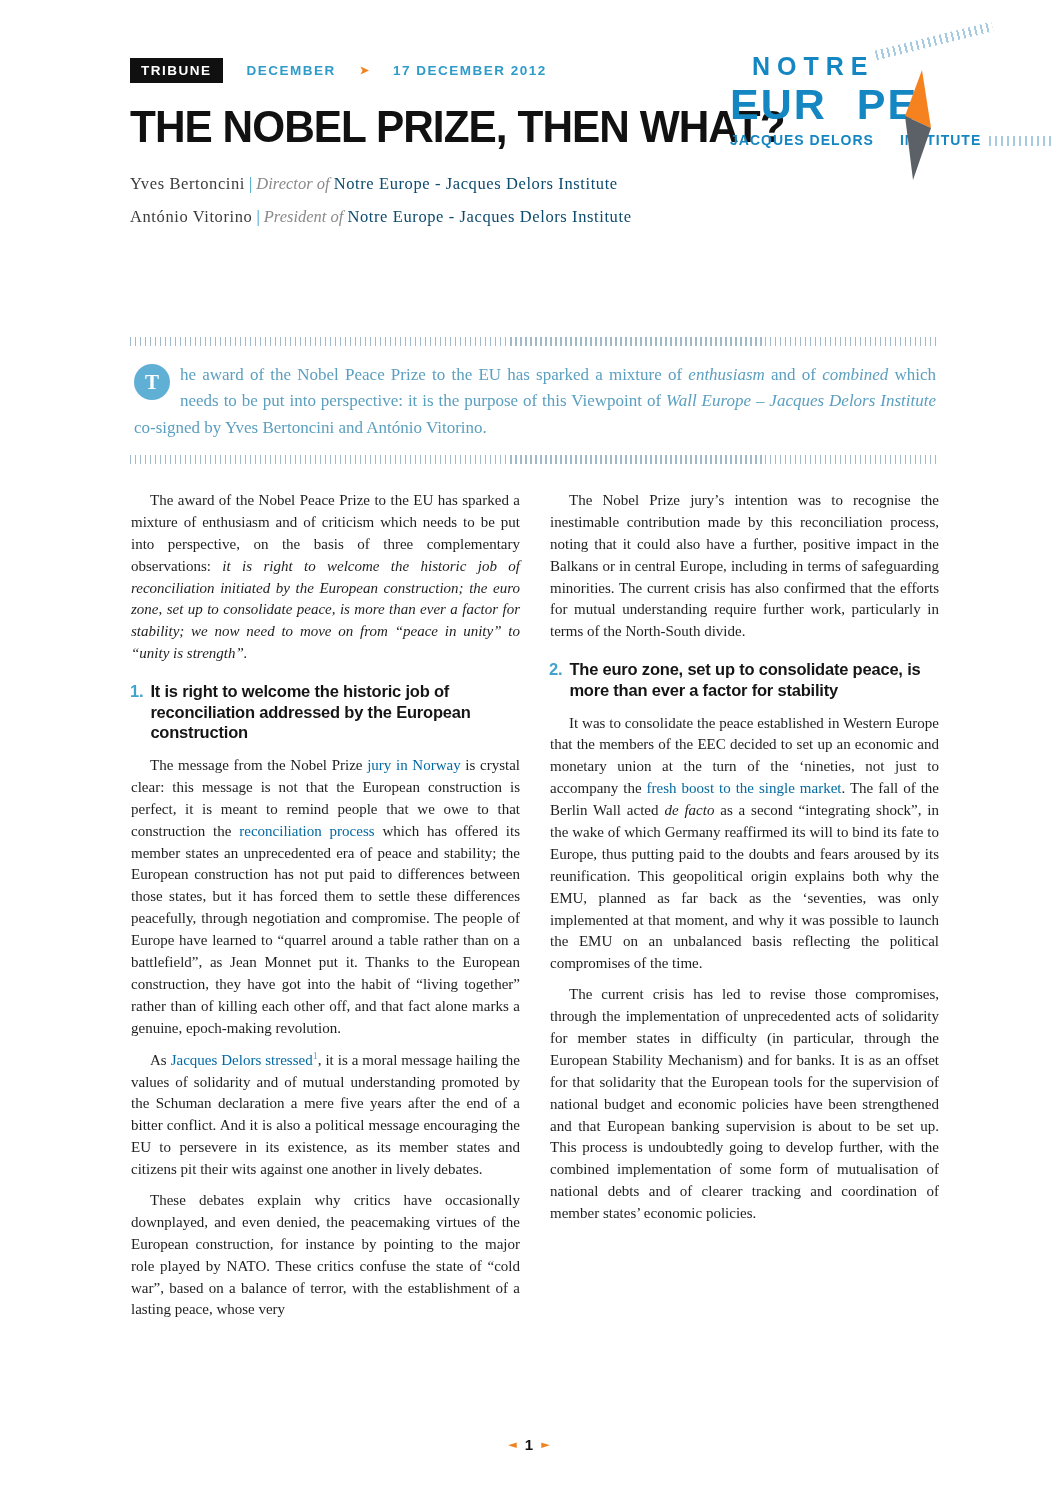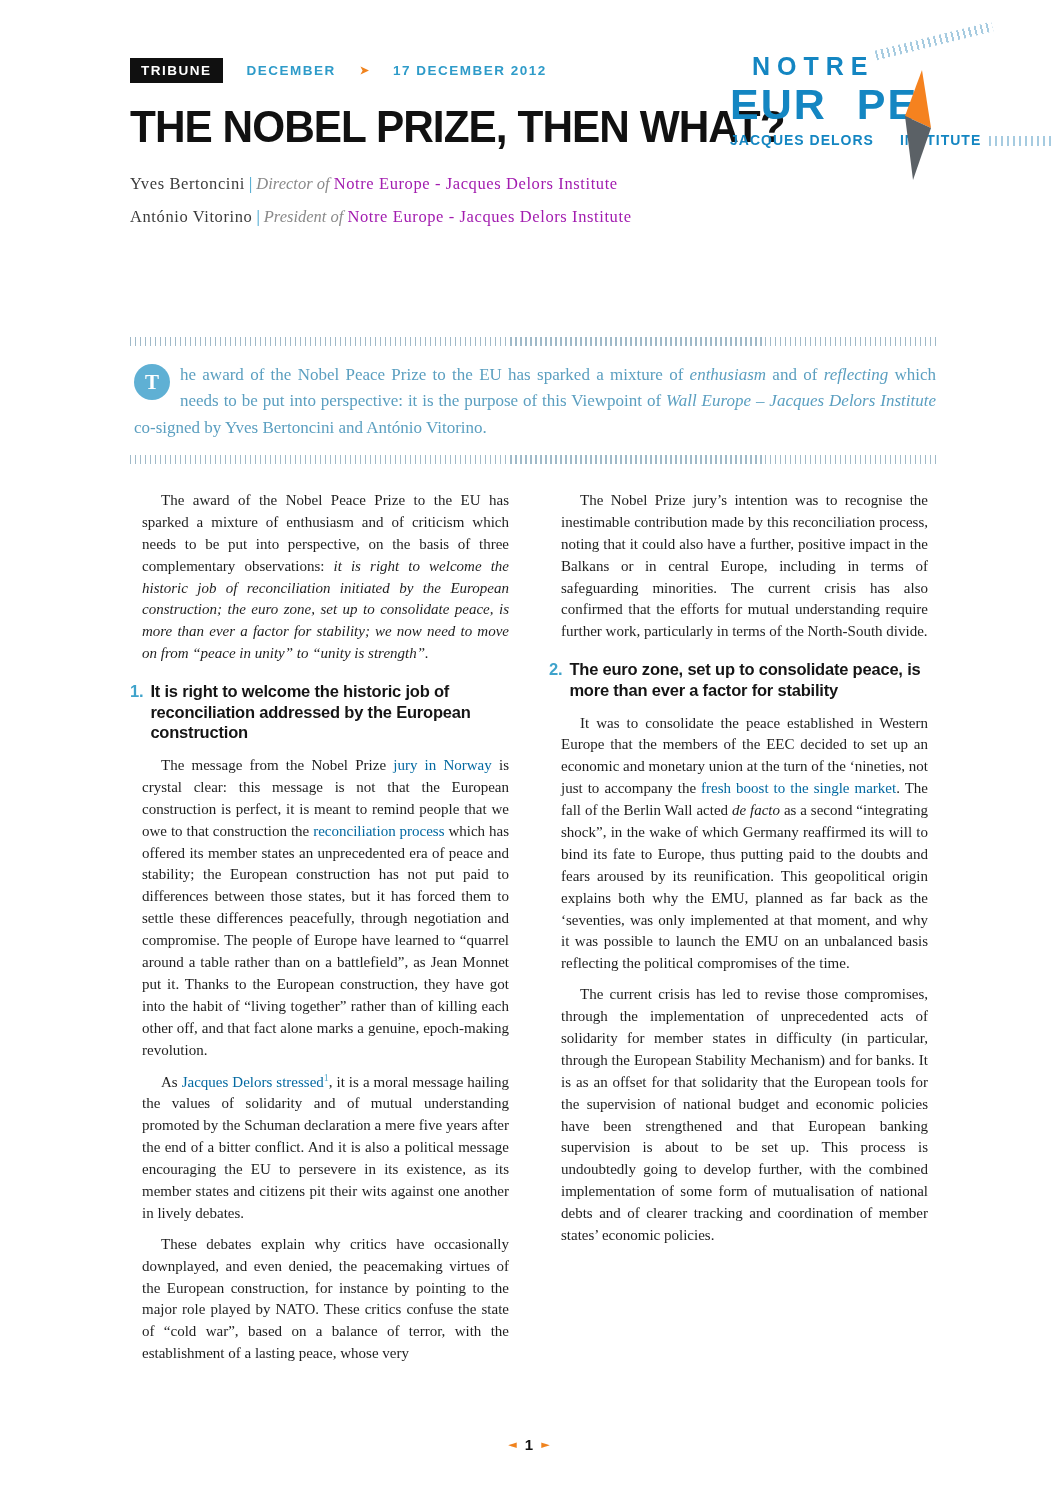--- a/index.html
+++ b/index.html
@@ -30,21 +30,21 @@
     letter-spacing:-1px;
     color:#111;
     transform:scaleX(0.94); transform-origin:left;
     white-space:nowrap;
   }
 
   .author-line { font-size:16.5px; line-height:2.0; color:#3c3c3c; }
   .author-name { letter-spacing:0.6px; }
   .author-sep { color:#2e9bc9; padding:0 4px; }
   .author-role { font-style:italic; color:#8a8a8a; }
-  .author-org { color:#a21caf; letter-spacing:0.6px; }
+  .author-org { color:#0c4a6e; letter-spacing:0.6px; }
 
   
   .logo { position:absolute; top:52px; right:28px; width:300px; text-align:left; font-family:"Liberation Sans", sans-serif; }
   .logo-ticks-top { position:absolute; top:-16px; right:36px; width:120px; height:10px;
     background:repeating-linear-gradient(90deg,#a6cbe0 0,#a6cbe0 2px,transparent 2px,transparent 6px);
     transform:rotate(-14deg); }
   .logo-notre { color:#1486c2; font-weight:bold; font-size:25px; letter-spacing:7px; margin-left:22px; }
   .logo-europe { color:#1486c2; font-weight:800; font-size:43px; letter-spacing:2px; line-height:1.0; margin-top:2px; }
   .logo-o-gap { display:inline-block; width:30px; }
   .logo-sub { color:#1486c2; font-weight:bold; font-size:14px; letter-spacing:1px; margin-top:6px; white-space:nowrap; }
@@ -61,21 +61,21 @@
   .dropcap {
     float:left; width:36px; height:36px; border-radius:50%;
     background:#5fb0d4; color:#fff; font-size:21px; font-weight:bold;
     display:flex; align-items:center; justify-content:center;
     margin:2px 10px 2px 0;
   }
 
   
   .columns { display:flex; gap:28px; margin-top:26px; }
   .col { flex:1; min-width:0; }
-  .col p { margin:0 12px 9px; font-size:15px; line-height:1.46; text-align:justify; text-indent:19px; color:#1e1e1e; }
+  .col p { margin:0 1px 9px; font-size:15px; line-height:1.46; text-align:justify; text-indent:19px; color:#1e1e1e; }
   .col .it { font-style:italic; }
   .link { color:#0369a1; text-decoration:none; cursor:pointer; }
   .fn-ref { color:#56aacb; font-size:10px; cursor:pointer; }
 
   .section-heading { display:flex; gap:7px; margin:16px 0 12px; font-family:"Liberation Sans", sans-serif;
     font-weight:bold; font-size:16.5px; line-height:1.25; letter-spacing:-0.2px; color:#151515; }
   .section-heading .num { color:#3fa3cb; flex:0 0 auto; }
 
   
   .page-footer { position:absolute; left:0; right:0; bottom:44px; display:flex; justify-content:center; align-items:center; gap:8px; }
@@ -119,21 +119,21 @@
     <svg class="logo-needle" width="40" height="112" viewBox="0 0 40 112">
       <polygon points="24,0 33,58 7,46" fill="#f5821f"></polygon>
       <polygon points="7,46 33,58 15,110" fill="#5b6166"></polygon>
     </svg>
   </div>
 
   <section class="intro">
     <div class="hatch"></div>
     <div class="intro-body">
       <span class="dropcap">T</span>
-      <span>he award of the Nobel Peace Prize to the EU has sparked a mixture of </span><span class="it">enthusiasm</span><span> and of </span><span class="it">reflecting</span><span> which needs to be put into perspective: it is the purpose of this Viewpoint of </span><span class="it">Wall Europe – Jacques Delors Institute</span><span> co-signed by Yves Bertoncini and António Vitorino.</span>
+      <span>he award of the Nobel Peace Prize to the EU has sparked a mixture of </span><span class="it">enthusiasm</span><span> and of </span><span class="it">combined</span><span> which needs to be put into perspective: it is the purpose of this Viewpoint of </span><span class="it">Wall Europe – Jacques Delors Institute</span><span> co-signed by Yves Bertoncini and António Vitorino.</span>
     </div>
     <div class="hatch"></div>
   </section>
 
   <main class="columns">
 
     <div class="col">
       <p><span>The award of the Nobel Peace Prize to the EU has sparked a mixture of enthusiasm and of criticism which needs to be put into perspective, on the basis of three complementary observations: </span><span class="it">it is right to welcome the historic job of reconciliation initiated by the European construction; the euro zone, set up to consolidate peace, is more than ever a factor for stability; we now need to move on from “peace in unity” to “unity is strength”.</span></p>
 
       <h2 class="section-heading">

